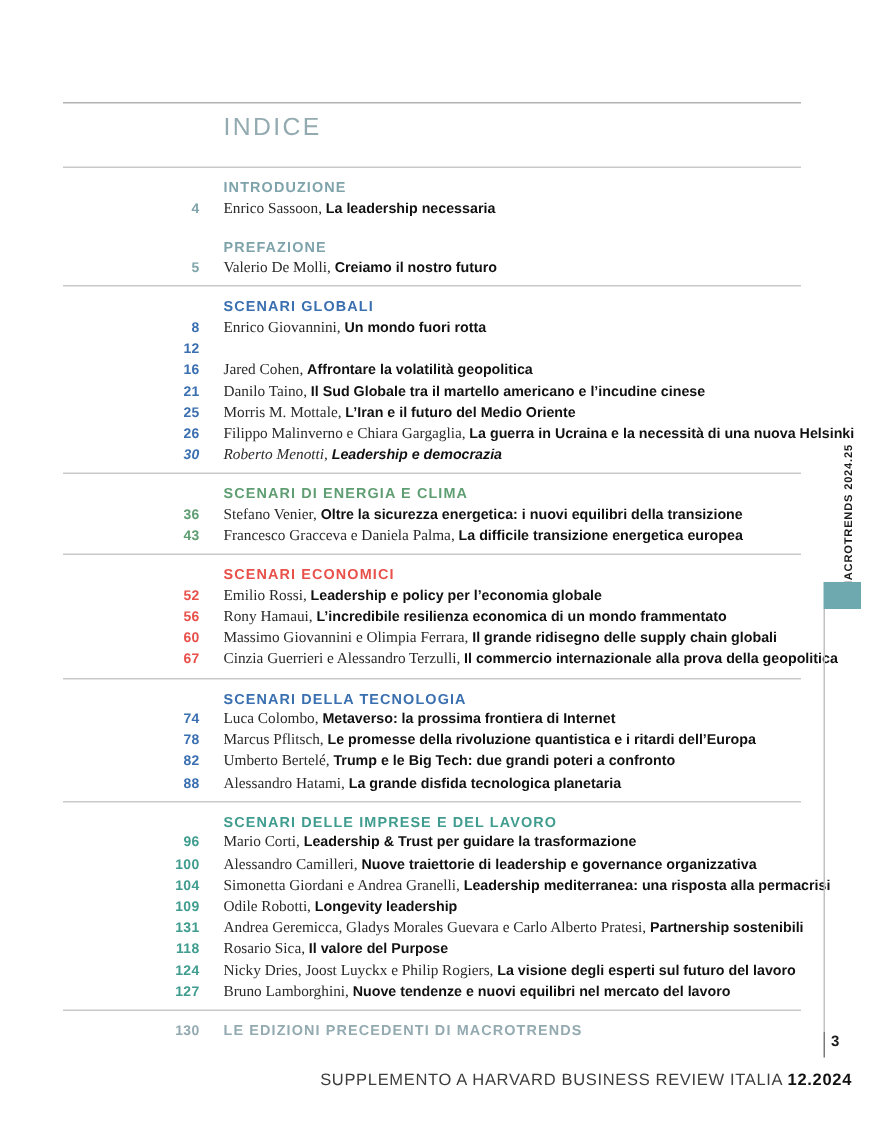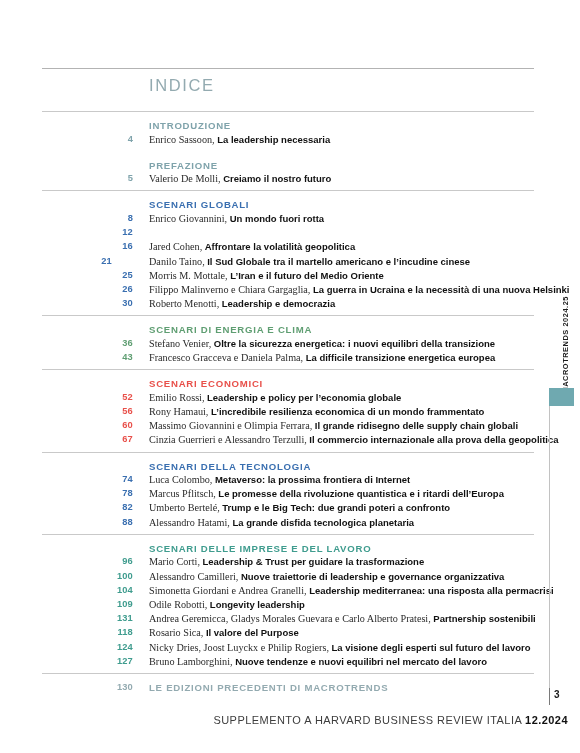--- a/index.html
+++ b/index.html
@@ -190,32 +190,32 @@
         <div class="entry"><span class="auth">Enrico Giovannini, </span><span class="ttl">Un mondo fuori rotta</span></div>
       </div>
       <div class="row" style="top: 227.1px;">
         <div class="pg" style="color: rgb(58, 111, 176);">12</div>
       </div>
       <div class="row" style="top: 241.3px;">
         <div class="pg" style="color: rgb(58, 111, 176);">16</div>
         <div class="entry"><span class="auth">Jared Cohen, </span><span class="ttl">Affrontare la volatilità geopolitica</span></div>
       </div>
       <div class="row" style="top: 255.5px;">
-        <div class="pg" style="color: rgb(58, 111, 176); text-align: center;">21</div>
+        <div class="pg" style="color: rgb(58, 111, 176);">21</div>
         <div class="entry"><span class="auth">Danilo Taino, </span><span class="ttl">Il Sud Globale tra il martello americano e l’incudine cinese</span></div>
       </div>
       <div class="row" style="top: 269.7px;">
         <div class="pg" style="color: rgb(58, 111, 176);">25</div>
         <div class="entry"><span class="auth">Morris M. Mottale, </span><span class="ttl">L’Iran e il futuro del Medio Oriente</span></div>
       </div>
       <div class="row" style="top: 283.9px;">
         <div class="pg" style="color: rgb(58, 111, 176);">26</div>
         <div class="entry"><span class="auth">Filippo Malinverno e Chiara Gargaglia, </span><span class="ttl">La guerra in Ucraina e la necessità di una nuova Helsinki</span></div>
       </div>
-      <div class="row" style="top: 298.1px;">
+      <div class="row" style="top: 298.1px; font-style: italic;">
         <div class="pg" style="color: rgb(58, 111, 176);">30</div>
         <div class="entry"><span class="auth">Roberto Menotti, </span><span class="ttl">Leadership e democrazia</span></div>
       </div>
       <div class="rule light" style="top: 315.3px;"></div>
       <div class="grp-head" style="top: 324.3px; color: rgb(95, 158, 114);">SCENARI DI ENERGIA E CLIMA</div>
       <div class="row" style="top: 337.8px;">
         <div class="pg" style="color: rgb(95, 158, 114);">36</div>
         <div class="entry"><span class="auth">Stefano Venier, </span><span class="ttl">Oltre la sicurezza energetica: i nuovi equilibri della transizione</span></div>
       </div>
       <div class="row" style="top: 352px;">

